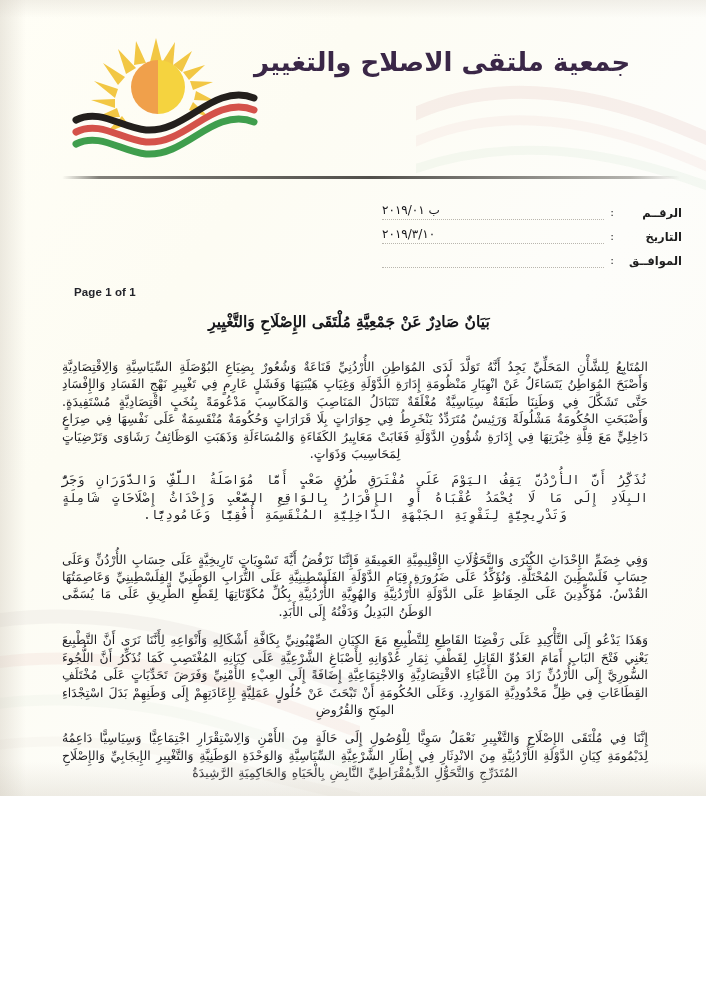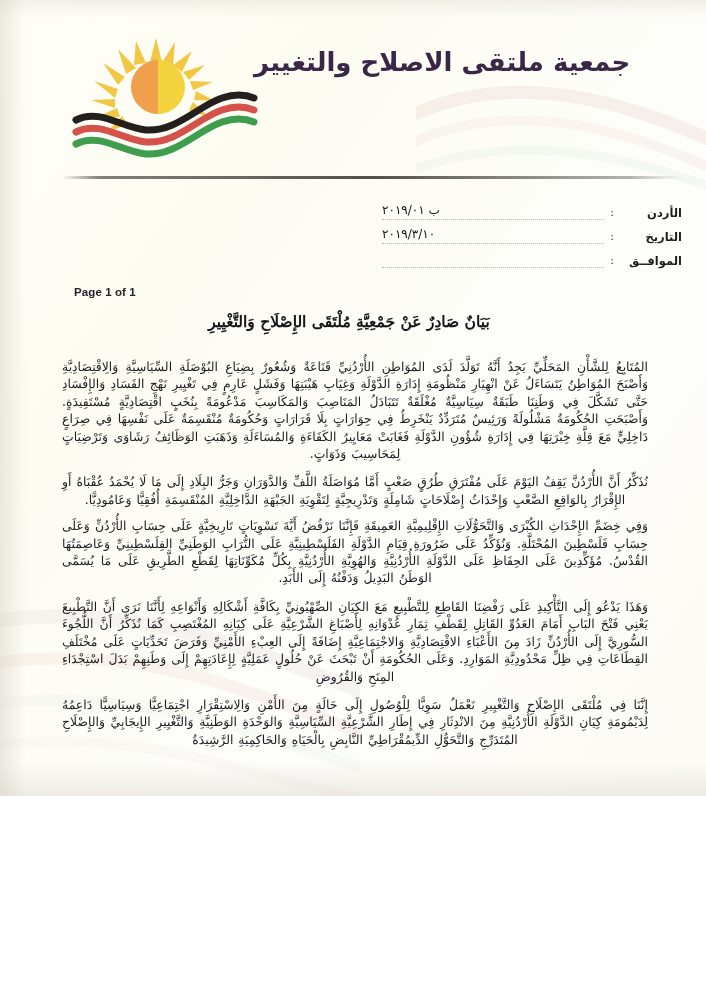--- a/index.html
+++ b/index.html
@@ -174,21 +174,21 @@
     text-align: justify;
     text-align-last: center;
     font-family: "DejaVu Serif", "Liberation Serif", serif;
     font-size: 12.4px;
     line-height: 17.4px;
     color: #1b1b20;
     margin: 0 0 11px 0;
     letter-spacing: -0.1px;
     word-spacing: 1px;
   }
-  .para.tight { margin-bottom: 9px; }
+  .para.tight { margin-bottom: 25px; font-family: Liberation Mono, monospace; }
 
   
   .signature {
     position: absolute;
     left: 96px;
     top: 879px;
     width: 230px;
     text-align: right;
     direction: rtl;
   }
@@ -300,21 +300,21 @@
     </svg>
 
     <div class="org-title">جمعية ملتقى الاصلاح والتغيير</div>
 
     <div class="header-rule"></div>
   </div>
 
   <div class="ref-block">
 
     <div class="ref-row">
-      <span class="ref-label">الأردن</span>
+      <span class="ref-label">الرقــم</span>
       <span class="ref-colon">:</span>
       <span class="ref-value-wrap">
         <span class="ref-value">ب ٢٠١٩/٠١</span>
       </span>
     </div>
 
     <div class="ref-row">
       <span class="ref-label">التاريخ</span>
       <span class="ref-colon">:</span>
       <span class="ref-value-wrap">

